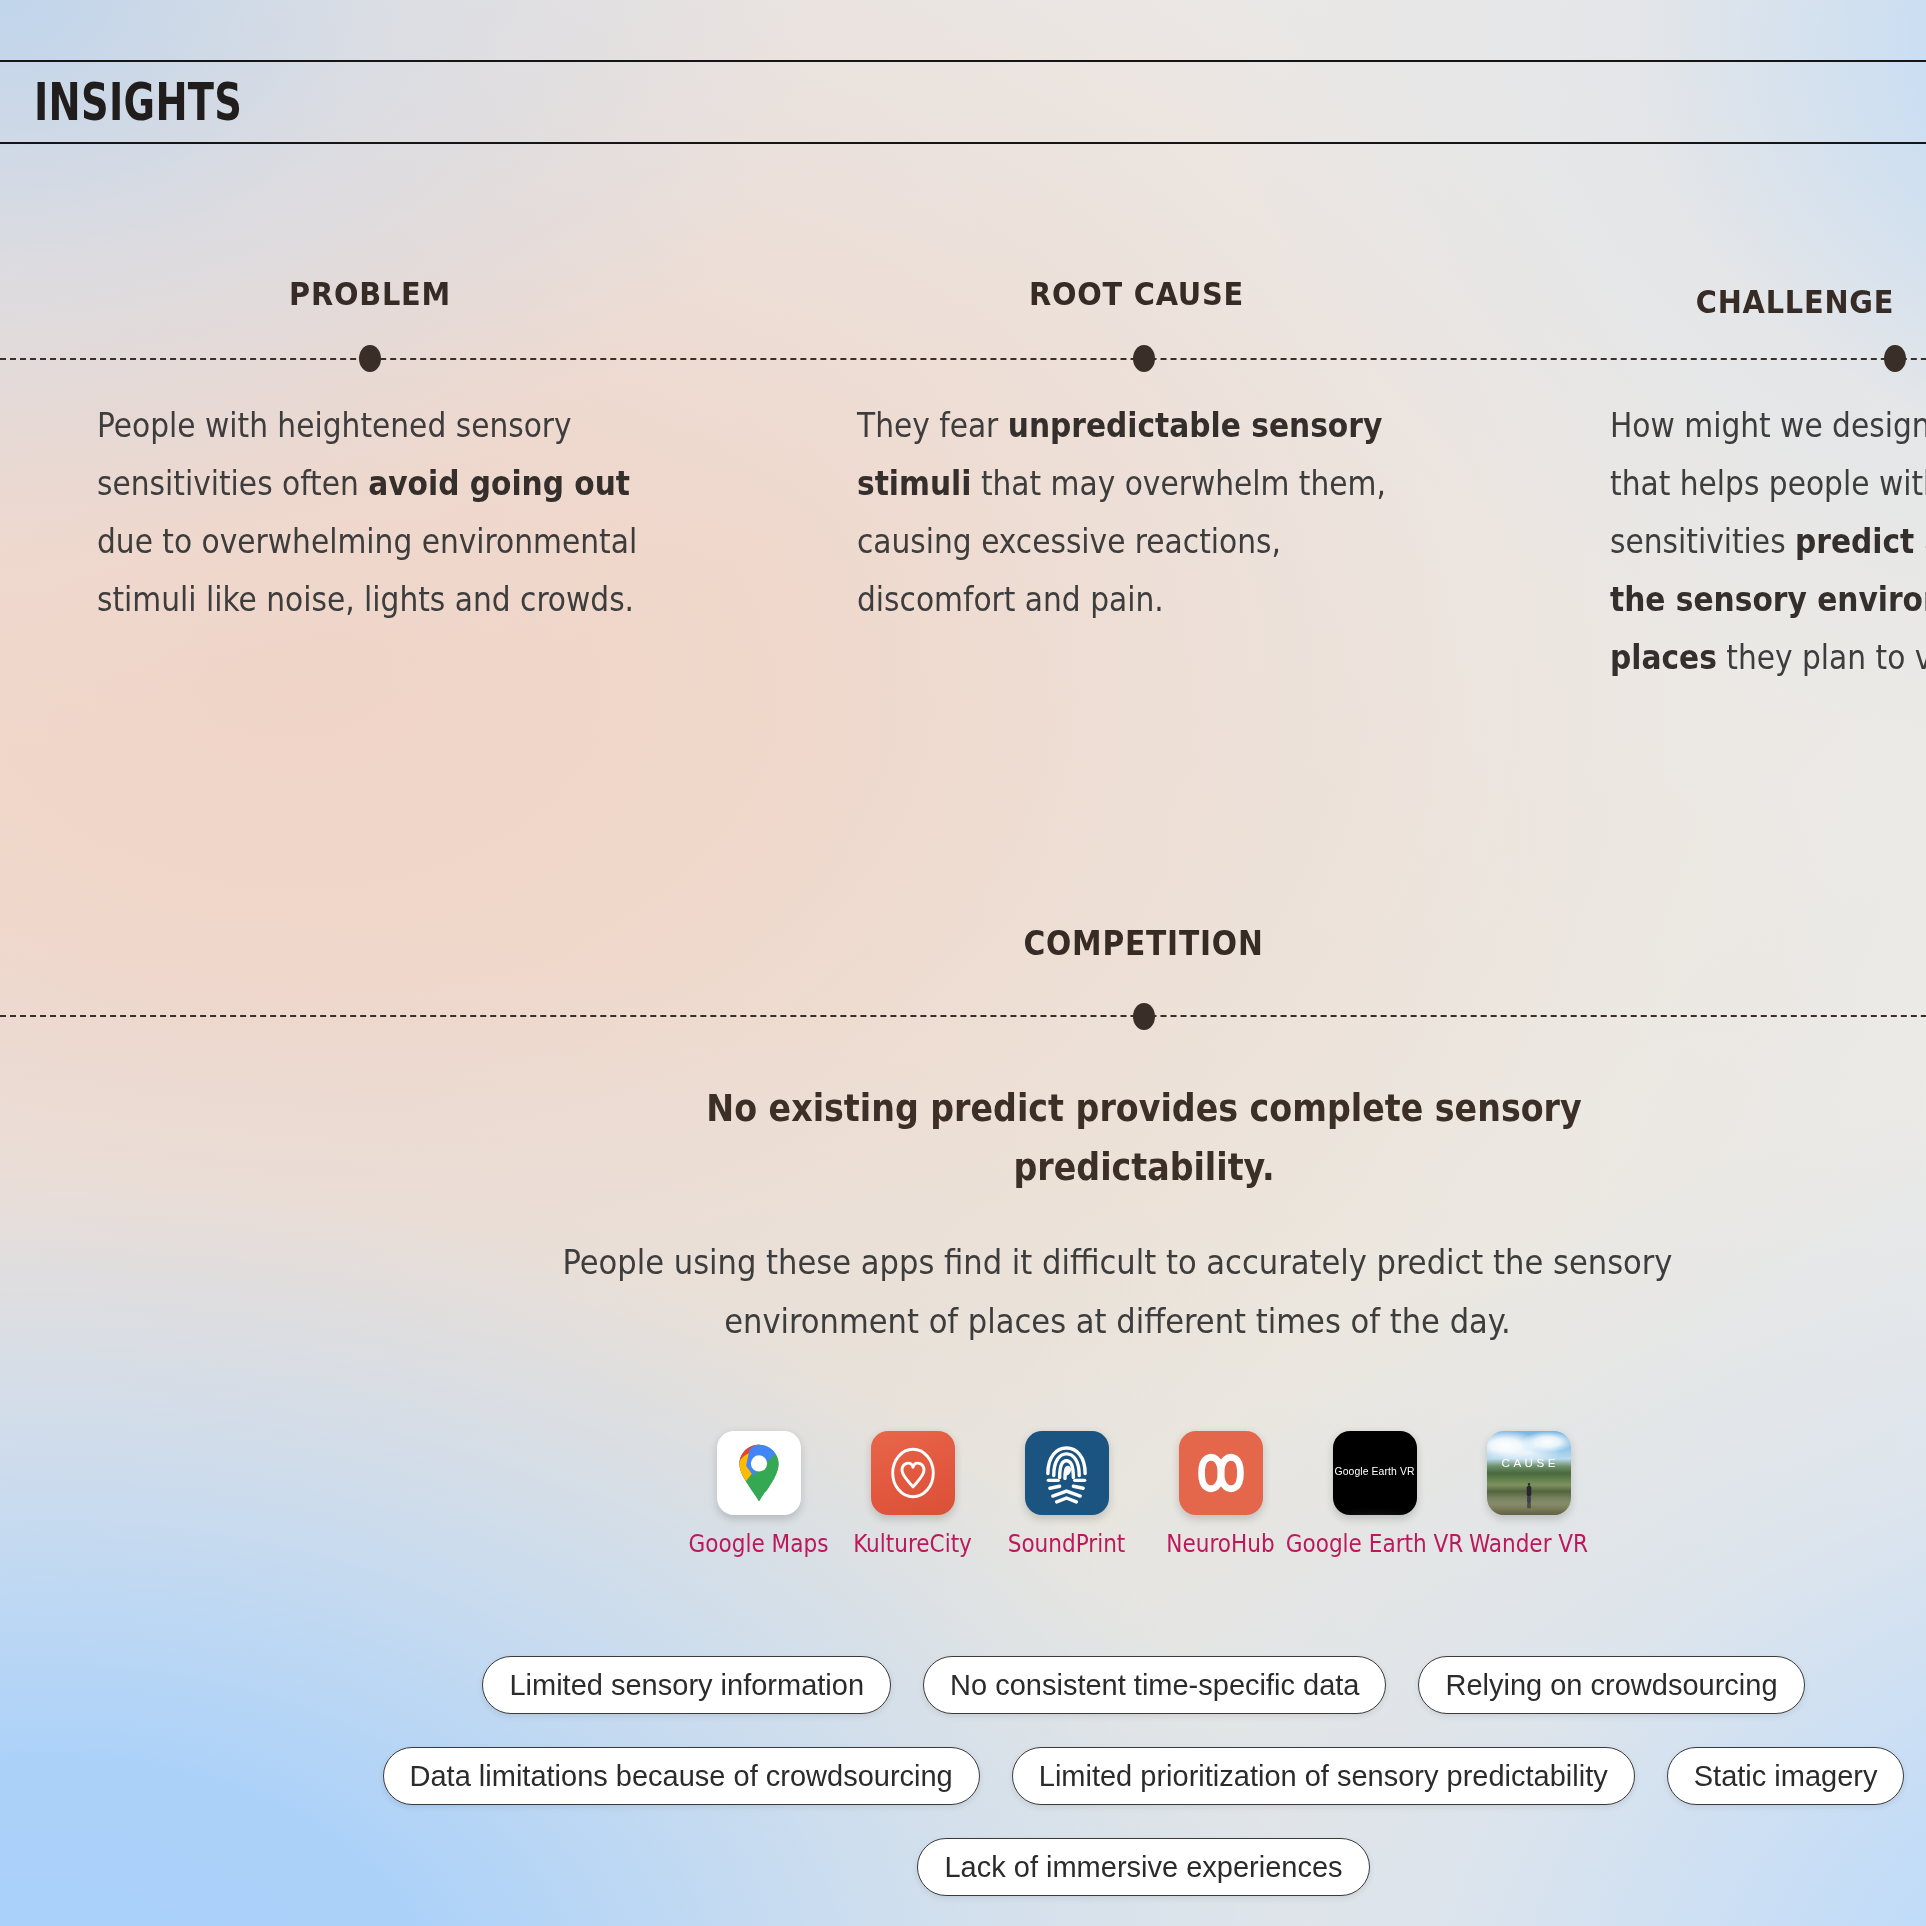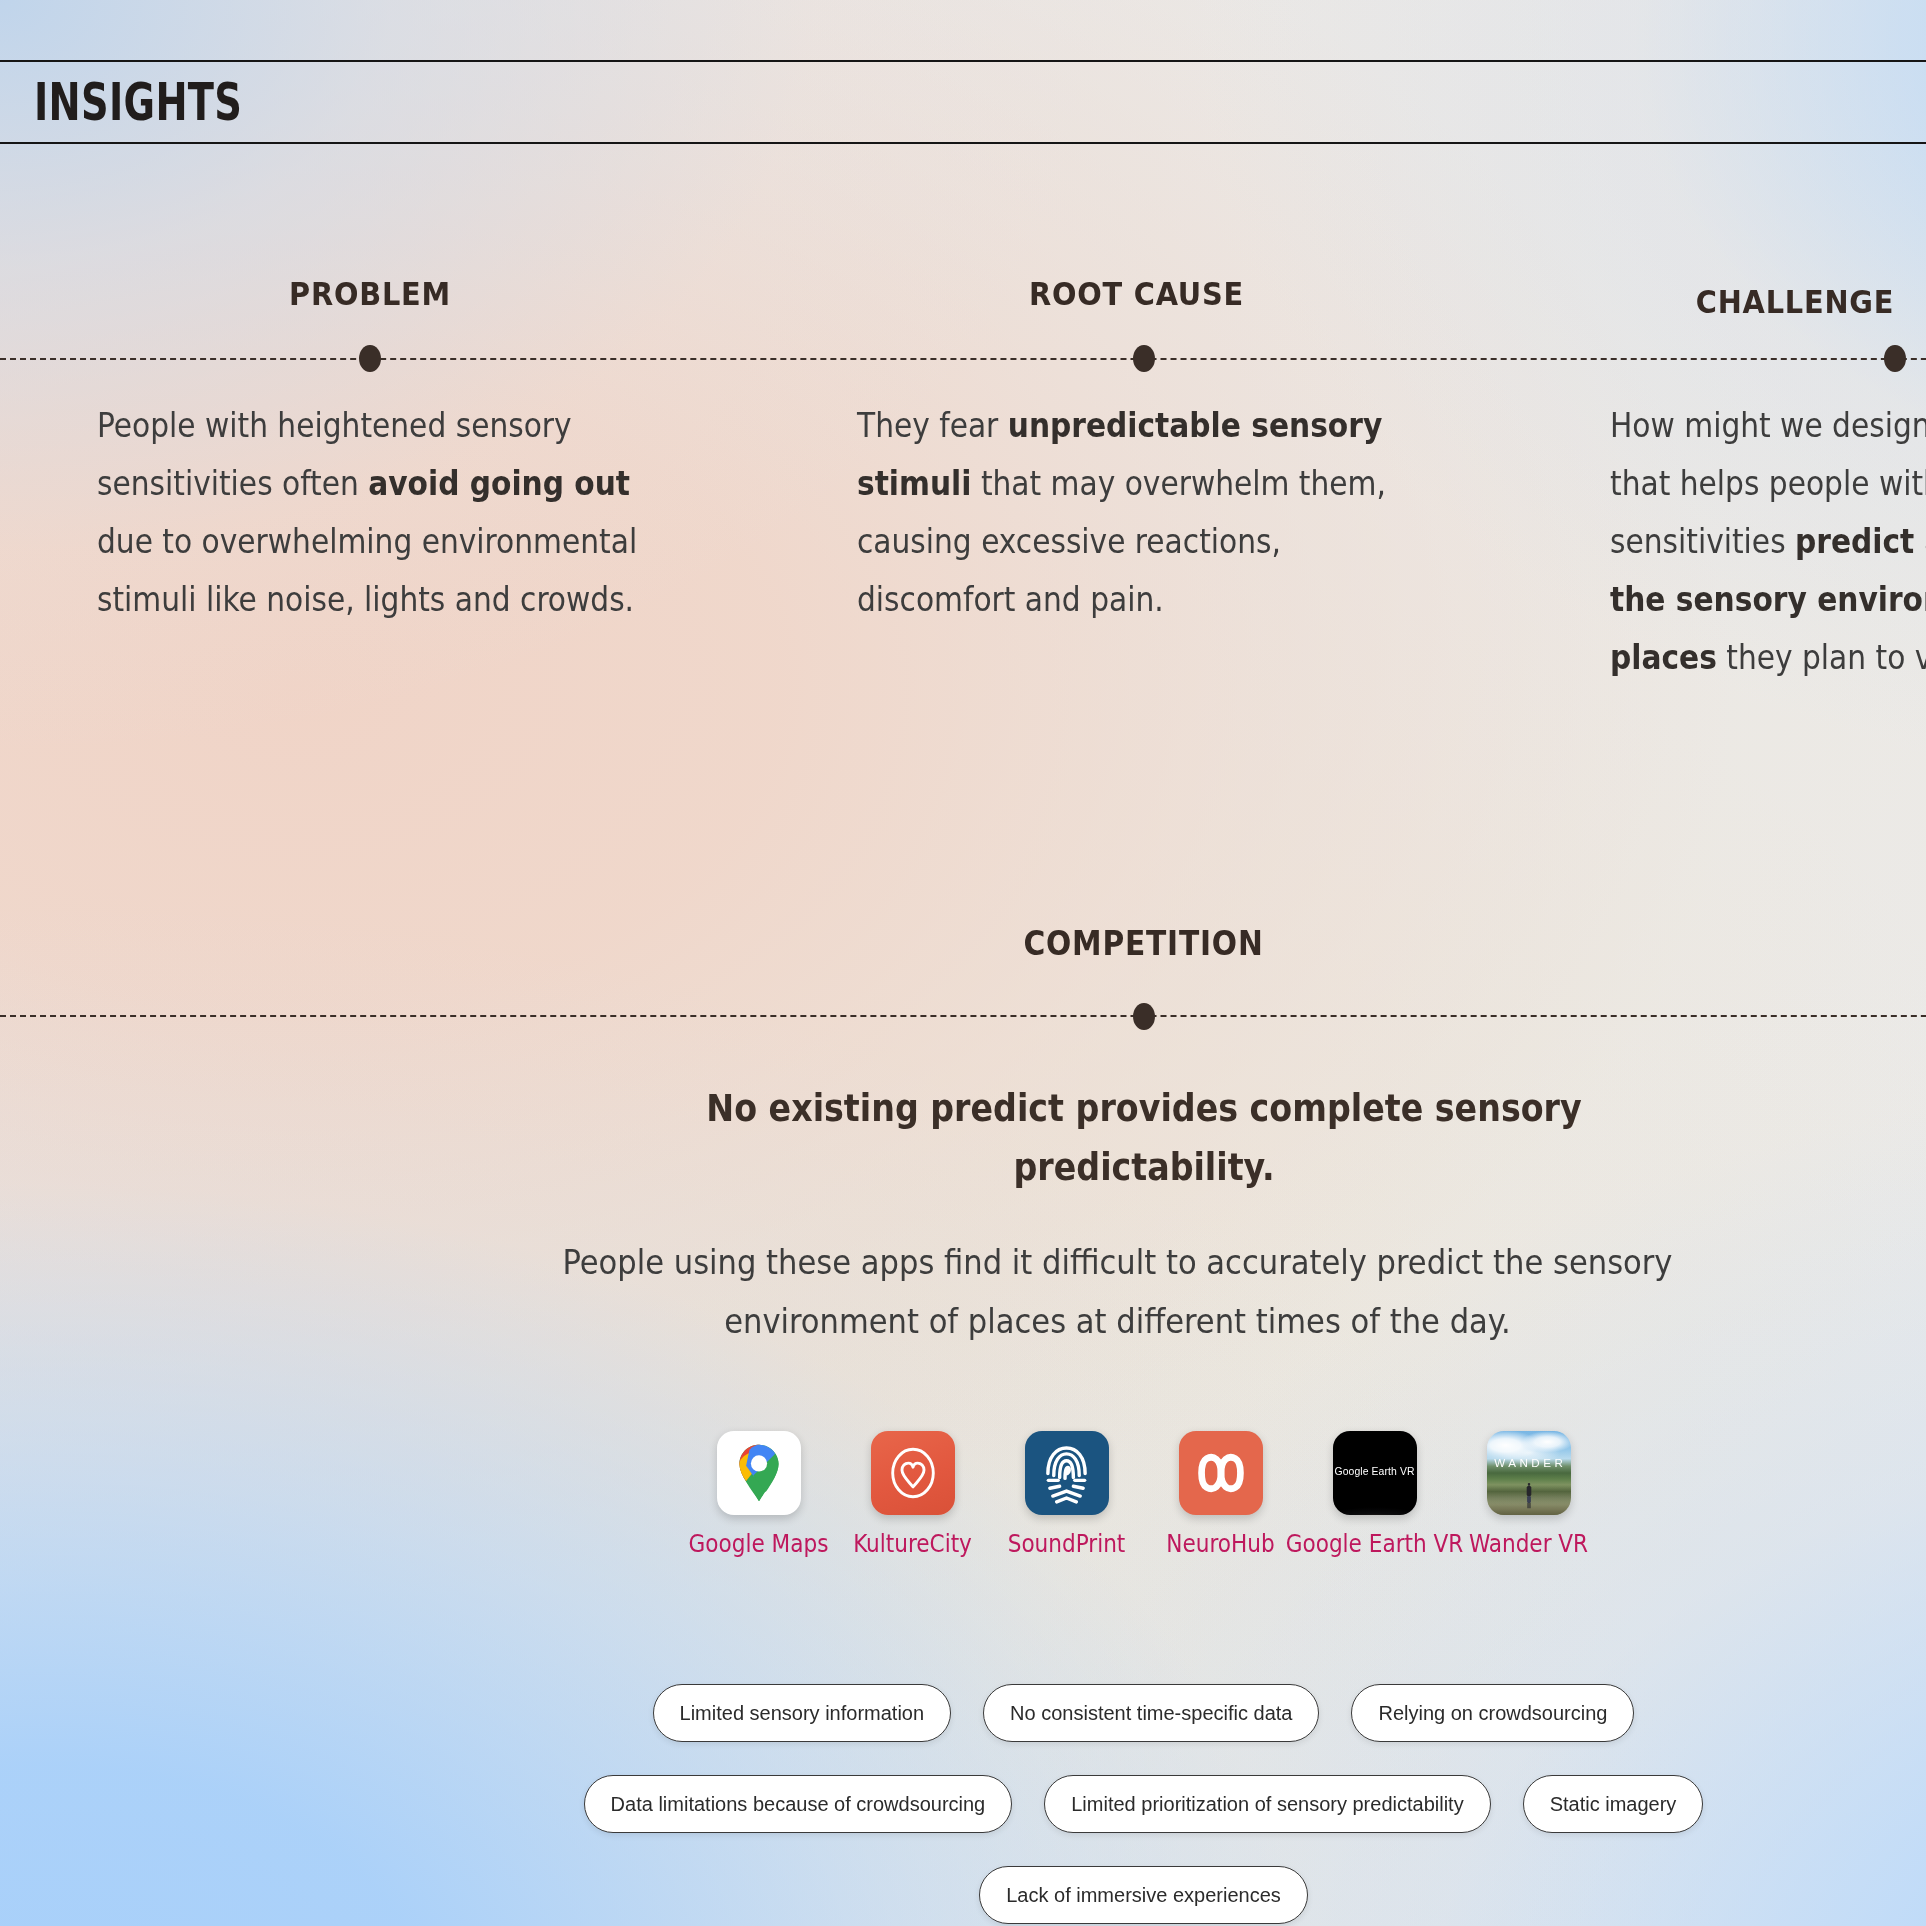--- a/index.html
+++ b/index.html
@@ -232,26 +232,25 @@
   #pill-row-1 { top: 1656px; }
   #pill-row-2 { top: 1747px; }
   #pill-row-3 { top: 1838px; }
 
   .pill {
     background: #ffffff;
     border: 1.2px solid #3a3a3a;
     border-radius: 385px;
     padding: 14px 26px;
     font-family: "Liberation Sans", sans-serif;
-    font-size: 20px;
+    font-size: 29px;
     line-height: 28px;
     color: #2b2b2b;
     white-space: nowrap;
     box-shadow: 0 2.3px 6.2px rgba(0,0,0,0.09);
-    margin-top: 28px;
   }
 </style>
 </head>
 <body>
 
 <div id="bg-layer"></div>
 
 <div id="page">
 
   <div class="rule" id="rule-top"></div>
@@ -341,21 +340,21 @@
 
     <div class="app-item">
       <div class="app-tile tile-earthvr">
         <div class="earth-label">Google Earth VR</div>
       </div>
       <div class="app-label">Google Earth VR</div>
     </div>
 
     <div class="app-item">
       <div class="app-tile tile-wander">
-        <div class="wander-word">WANDER</div>
+        <div class="wander-word">CAUSE</div>
         <div class="wander-rock"></div>
         <svg class="wander-person" viewBox="0 0 20 68" aria-hidden="true">
           <rect x="7" y="0" width="6" height="7" rx="2" fill="#2a2a2e"></rect>
           <rect x="4" y="8" width="12" height="26" rx="4" fill="#26262b"></rect>
           <rect x="5" y="34" width="10" height="18" rx="3" fill="#3a3f52"></rect>
           <rect x="6" y="52" width="3" height="14" fill="#2b2b30"></rect>
           <rect x="11" y="52" width="3" height="14" fill="#2b2b30"></rect>
         </svg>
       </div>
       <div class="app-label">Wander VR</div>

